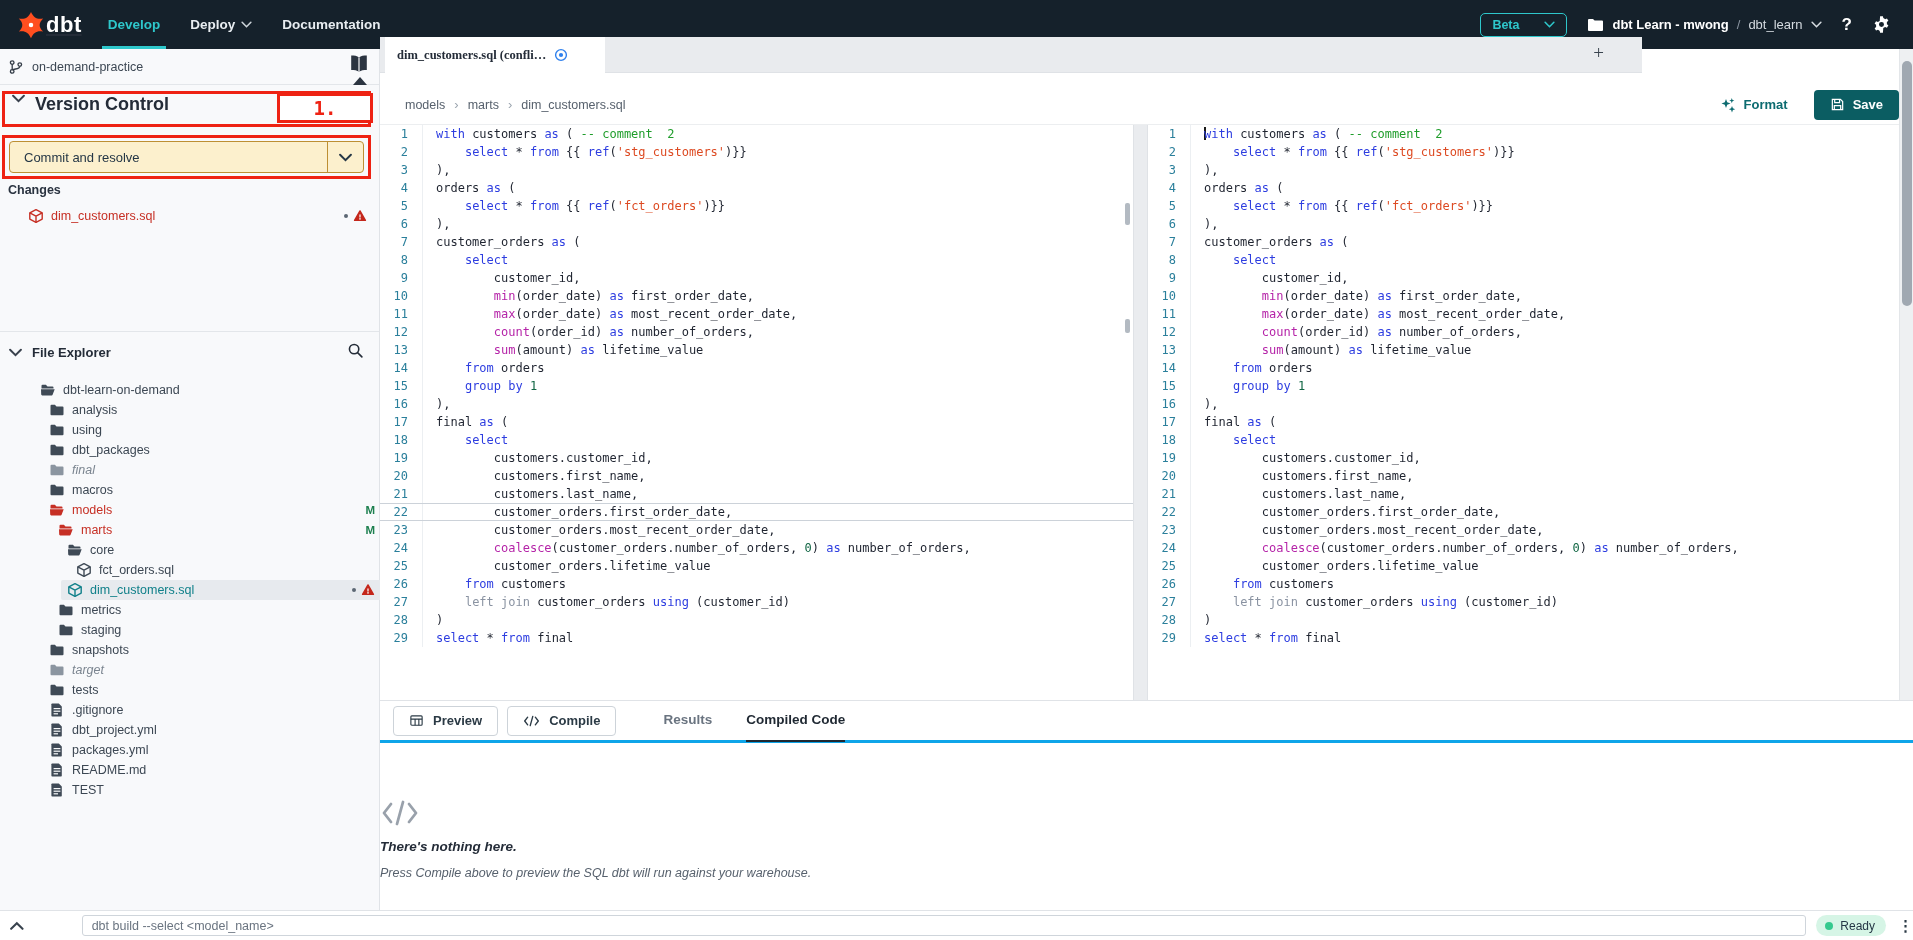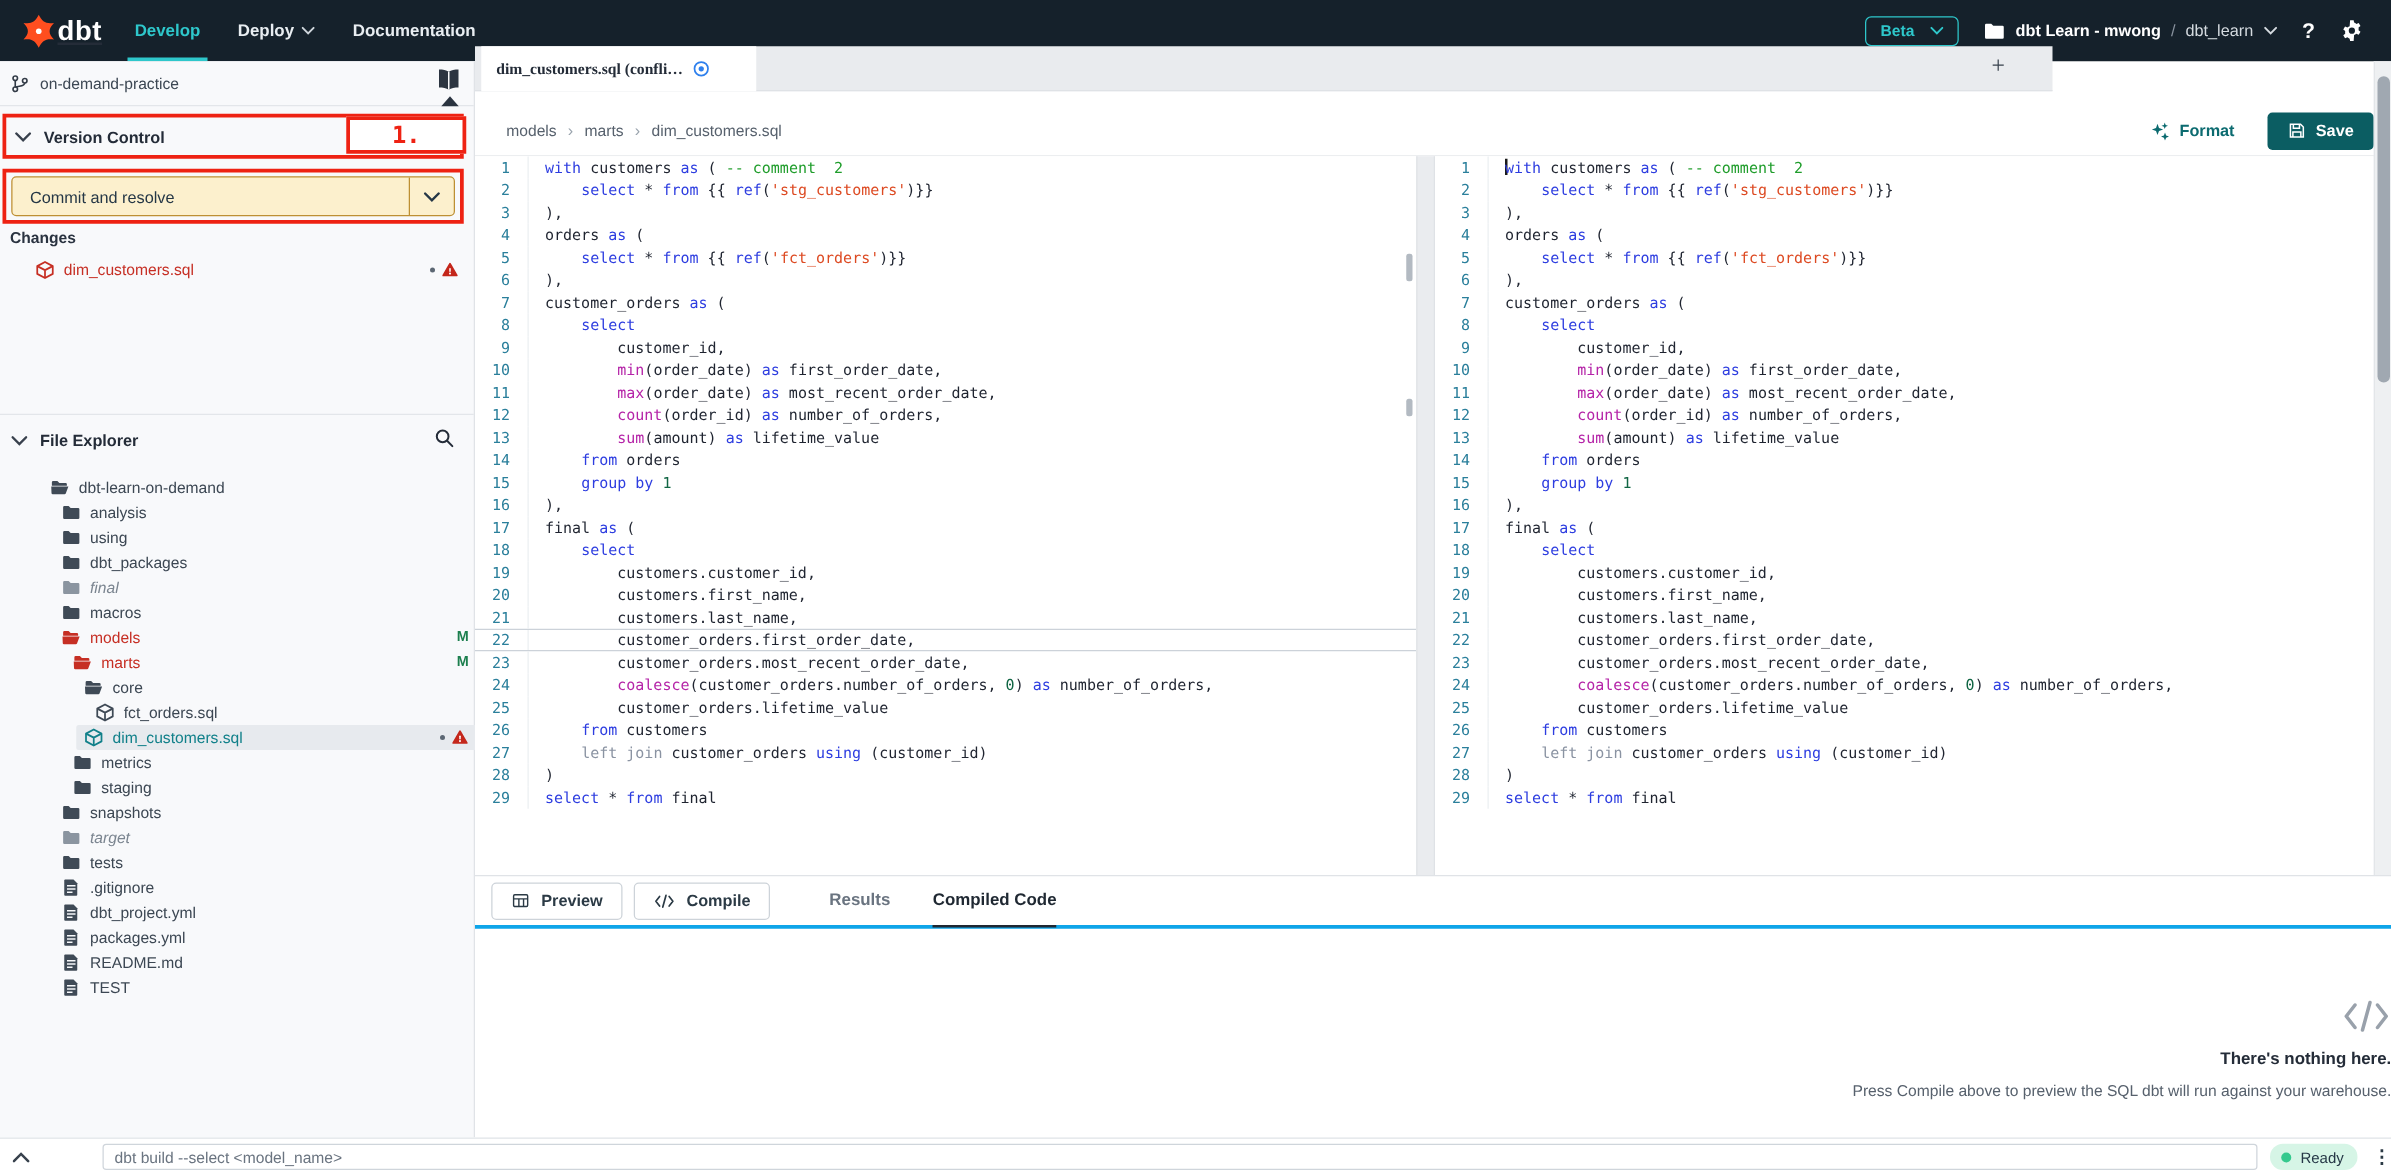--- a/index.html
+++ b/index.html
@@ -9,34 +9,34 @@
   
   #topnav { position:absolute; left:0; top:0; width:1913px; height:49px; background:#15212b; display:flex; align-items:center; }
   .logo-wrap { display:flex; align-items:center; gap:0; padding:0 26px 0 16px;text-decoration:underline; }
   .logo-text { color:#fff; font-size:22px; font-weight:bold; letter-spacing:.5px; }
   .nav-items { display:flex; align-items:center; height:49px; gap:30px; }
   .nav-item { position:relative; height:49px; display:flex; align-items:center; gap:6px; color:#e8edf1; font-size:13.5px; font-weight:600; cursor:pointer; }
   .nav-item.active { color:#2ec7cb; }
   .nav-item.active::after { content:""; position:absolute; left:-6px; right:-6px; bottom:0; height:3px; background:#2ec7cb; }
   .nav-item .caret { color:#cdd4da; }
   .nav-right { margin-left:auto; display:flex; align-items:center; gap:20px; padding-right:22px; }
-  .beta-pill { display:flex; align-items:center; gap:13px; border:1.5px solid #2ec7cb; color:#2ec7cb; border-radius:5px; padding:4px 11px; font-size:12.5px; font-weight:700; cursor:pointer; }
+  .beta-pill { display:flex; align-items:center; gap:25px; border:1.5px solid #2ec7cb; color:#2ec7cb; border-radius:5px; padding:4px 11px; font-size:12.5px; font-weight:700; cursor:pointer; }
   .acct { display:flex; align-items:center; gap:8px; color:#fff; font-size:13px; font-weight:600; cursor:pointer; }
   .acct .sep { color:#8a94a0; font-weight:400; }
   .acct .proj { color:#d5dbe0; font-weight:400; }
   .help-q { color:#fff; font-size:17px; font-weight:bold; cursor:pointer; }
 
   
   #sidebar { position:absolute; left:0; top:49px; width:380px; height:861px; background:#f8f9fb; border-right:1px solid #e0e3e7; }
   .branch-row { position:relative; height:36px; border-bottom:1px solid #e3e6ea; display:flex; align-items:center; padding-left:8px; gap:8px; font-size:12.5px; color:#3c4753; }
   .book-btn { position:absolute; right:8px; top:5px; width:24px; height:20px; cursor:pointer; }
   .book-arrow { position:absolute; right:12px; top:28px; width:0; height:0; border-left:7px solid transparent; border-right:7px solid transparent; border-bottom:8px solid #2b3440; }
 
   .vc-annot { position:absolute; left:2px; top:42px; width:369px; height:36px; border:3px solid #ee2213; }
-  .vc-header { display:flex; align-items:center; gap:10px; height:100%; padding-left:7px; font-size:13px; font-weight:bold; color:#242c38; }
+  .vc-header { display:flex; align-items:flex-start; gap:10px; height:100%; padding-left:7px; font-size:18px; font-weight:bold; color:#242c38; }
   .annot-label { position:absolute; left:277px; top:44px; width:96px; height:30px; background:#fff; border:3px solid #ee2213; color:#ee2213; font-family:"DejaVu Sans Mono",monospace; font-size:19px; font-weight:bold; display:flex; align-items:center; justify-content:center; }
   .commit-annot { position:absolute; left:2px; top:86px; width:369px; height:44px; border:3px solid #ee2213; display:flex; align-items:center; }
   .commit-btn { flex:1; margin:0 4px; height:32px; background:#fcf0cd; border:1px solid #bd8f33; border-radius:4px; display:flex; align-items:stretch; cursor:pointer; }
   .commit-main { flex:1; display:flex; align-items:center; padding-left:14px; font-size:13px; color:#253746; }
   .commit-caret { width:36px; border-left:1px solid #bd8f33; display:flex; align-items:center; justify-content:center; color:#253746; cursor:pointer; }
 
   .changes-title { position:absolute; left:8px; top:134px; font-size:12.5px; font-weight:bold; color:#2a3340; }
   #changes-list { position:absolute; left:0; top:156px; width:100%; }
   .change-row { position:relative; height:22px; display:flex; align-items:center; padding-left:28px; gap:7px; font-size:12.5px; color:#c62f24; cursor:pointer; }
   .row-status { position:absolute; right:12px; display:flex; align-items:center; gap:5px; }
@@ -82,21 +82,21 @@
   #rt-scroll { position:absolute; left:1899px; top:49px; width:14px; height:651px; background:#eef0f2; border-left:1px solid #e3e6e9; }
   #rt-thumb { position:absolute; left:2px; top:12px; width:10px; height:245px; background:#a0a8b1; border-radius:5px; }
 
   
   #panel { position:absolute; left:380px; top:700px; width:1533px; height:210px; background:#fff; border-top:1px solid #e0e3e7; }
   .panel-bar { height:42px; display:flex; align-items:center; padding-left:13px; border-bottom:3px solid #0ea5e9; }
   .pbtn { display:flex; align-items:center; gap:9px; height:30px; padding:0 15px; background:#fff; border:1px solid #cdd3d9; border-radius:4px; font-size:13px; font-weight:600; color:#2b3a45; margin-right:9px; cursor:pointer; }
   .ptabs { display:flex; align-items:stretch; height:42px; margin-left:38px; gap:34px; }
   .ptab { display:flex; align-items:center; font-size:13.5px; font-weight:600; color:#6a7480; cursor:pointer; border-bottom:2px solid transparent; }
   .ptab.active { color:#1f2832; border-bottom-color:#1f2832; }
-  .empty-state { margin-top:56px; display:flex; flex-direction:column; align-items:flex-end; gap:12px; }
+  .empty-state { margin-top:56px; display:flex; flex-direction:column; align-items:flex-start; gap:12px;font-style:italic; }
   .empty-title { font-size:13.5px; font-weight:bold; color:#242c38; }
   .empty-sub { font-size:12.5px; color:#57616d; }
 
   
   #cmdbar { position:absolute; left:0; top:910px; width:1913px; height:30px; background:#fff; border-top:1px solid #e0e3e7; display:flex; align-items:center; }
   .collapse-ico { margin:0 10px 0 10px; cursor:pointer; }
   .cmd-input { width:1766px; height:21px; border:1px solid #cfd5db; border-radius:3px; background:#fff; display:flex; align-items:center; padding-left:9px; font-size:12.5px; color:#6a7480; cursor:text;margin-left:48px; }
   .ready-pill { margin-left:10px; display:flex; align-items:center; gap:7px; background:#d6f5e6; border-radius:11px; height:21px; padding:0 11px 0 9px; font-size:12px; color:#253746; }
   .ready-dot { width:8px; height:8px; border-radius:50%; background:#35c98e; }
   .kebab { margin-left:12px; color:#2b3a45; font-size:15px; font-weight:bold; letter-spacing:0; line-height:6px; cursor:pointer; }

